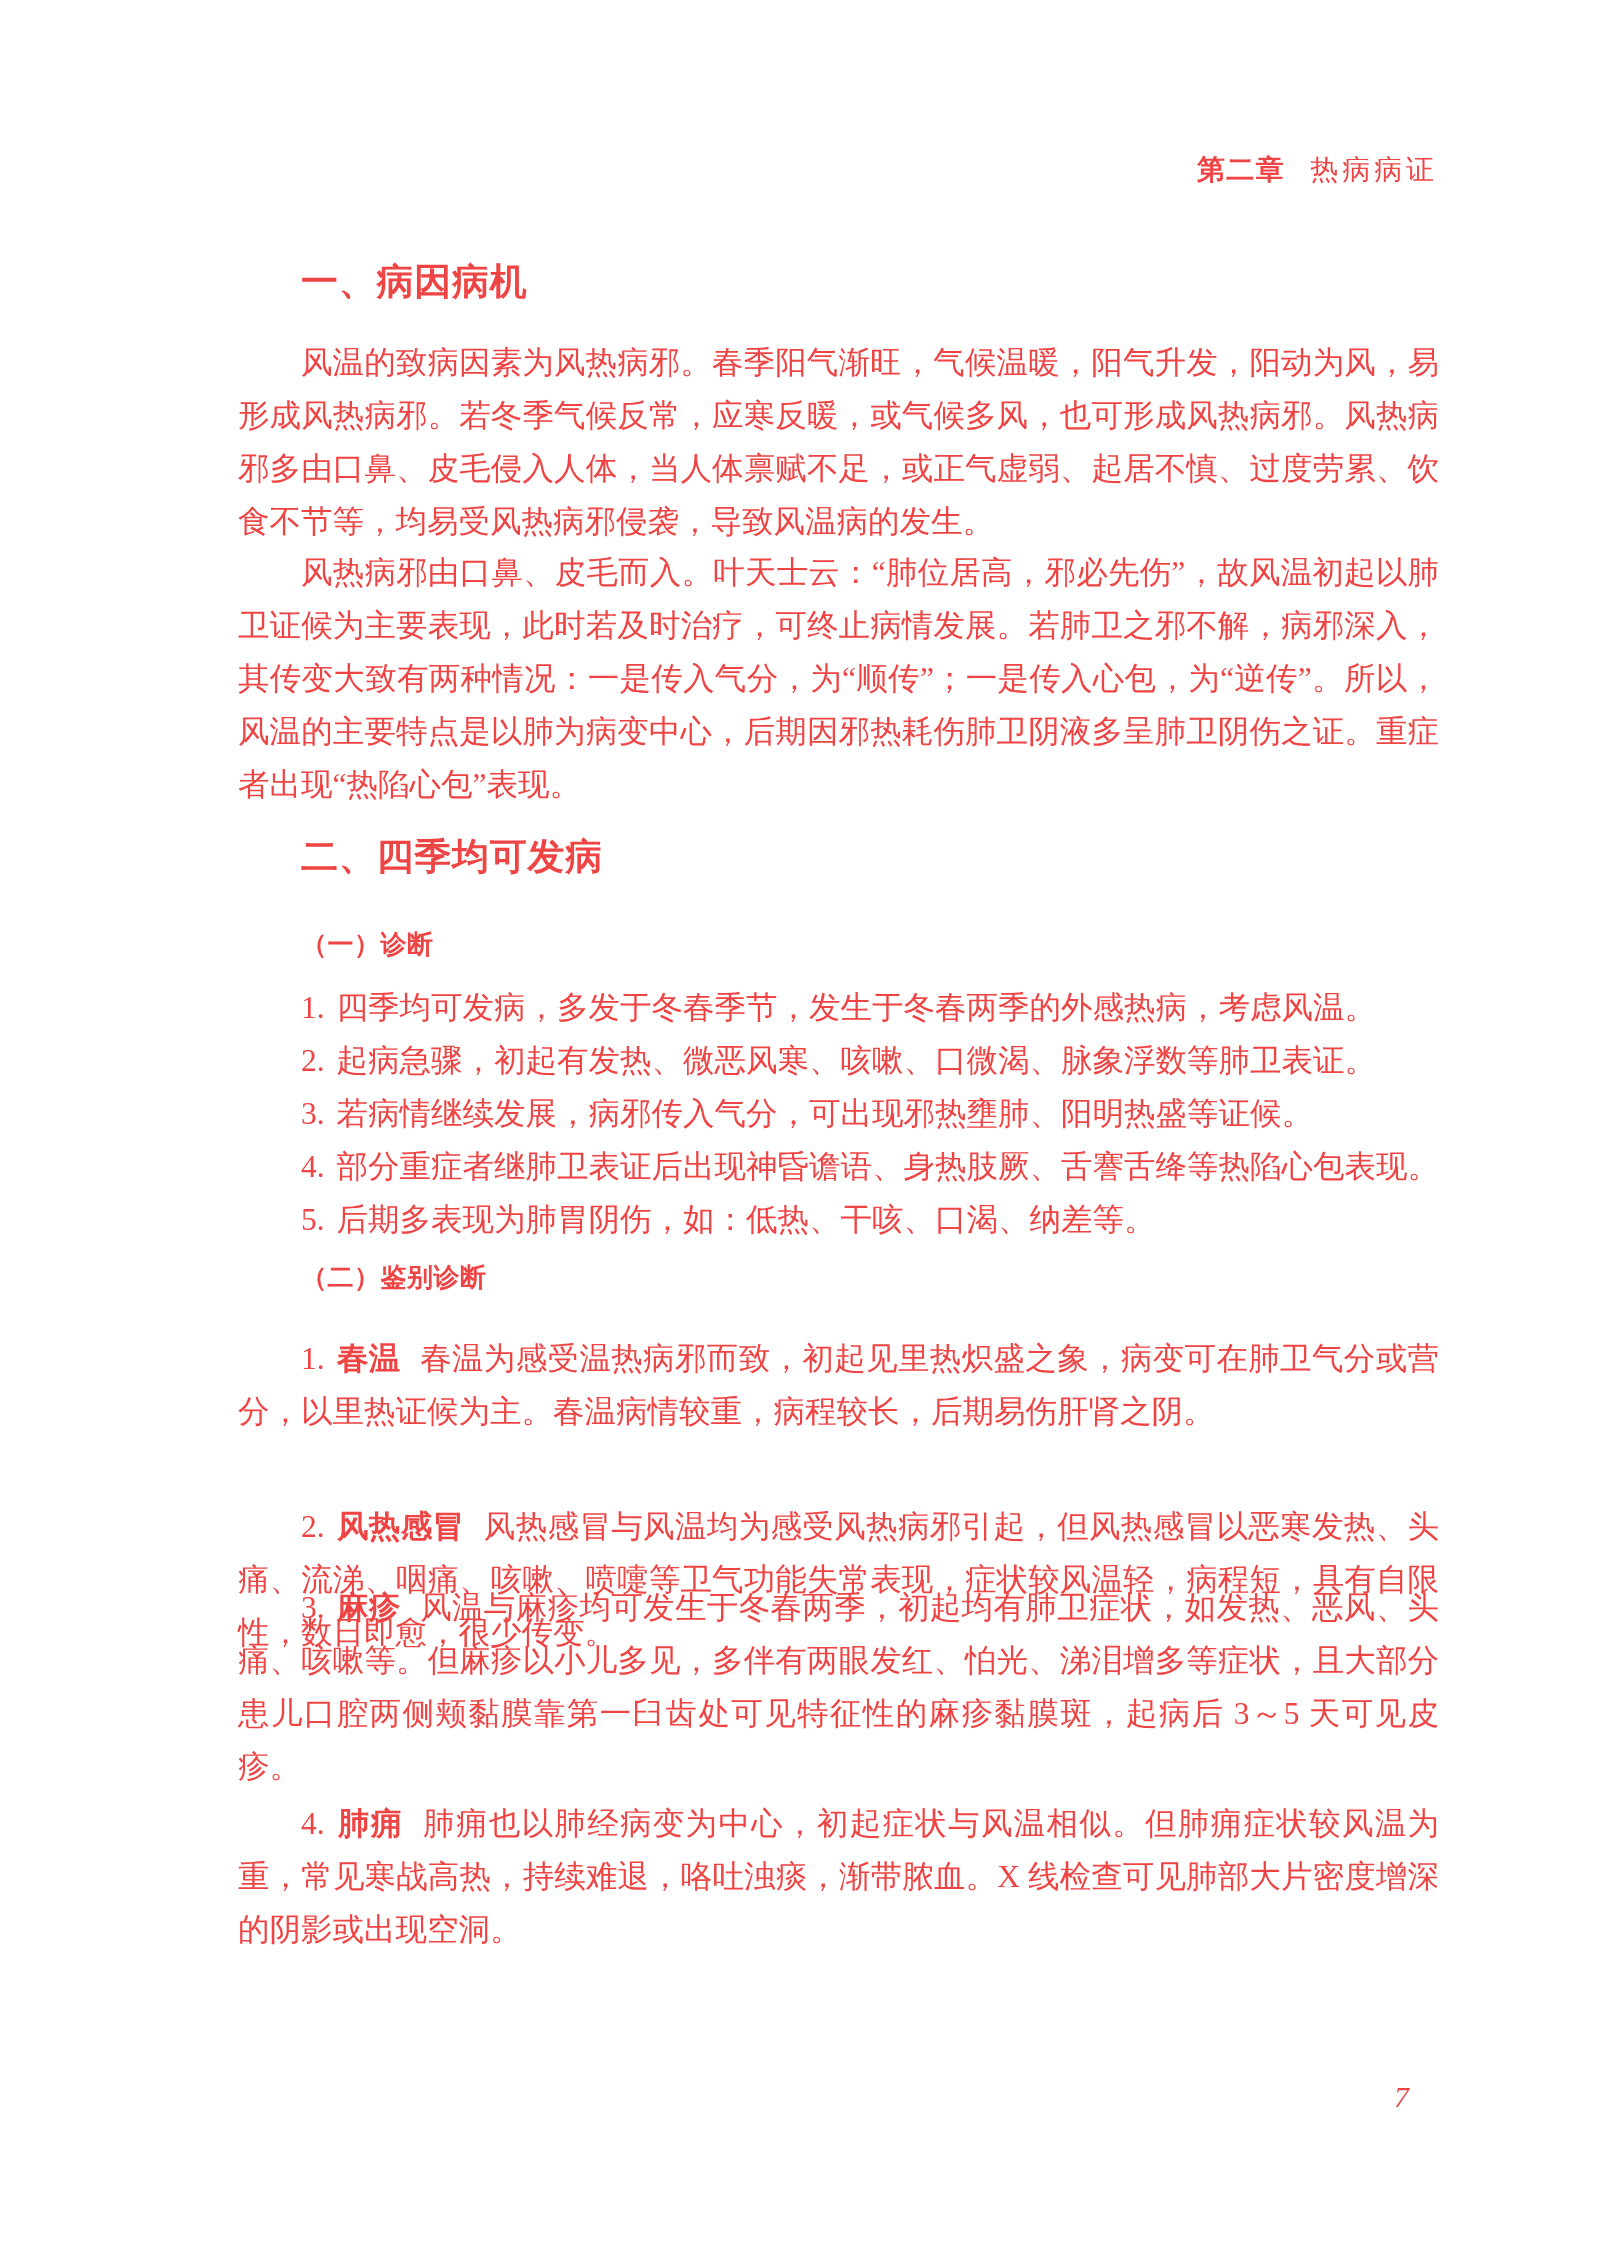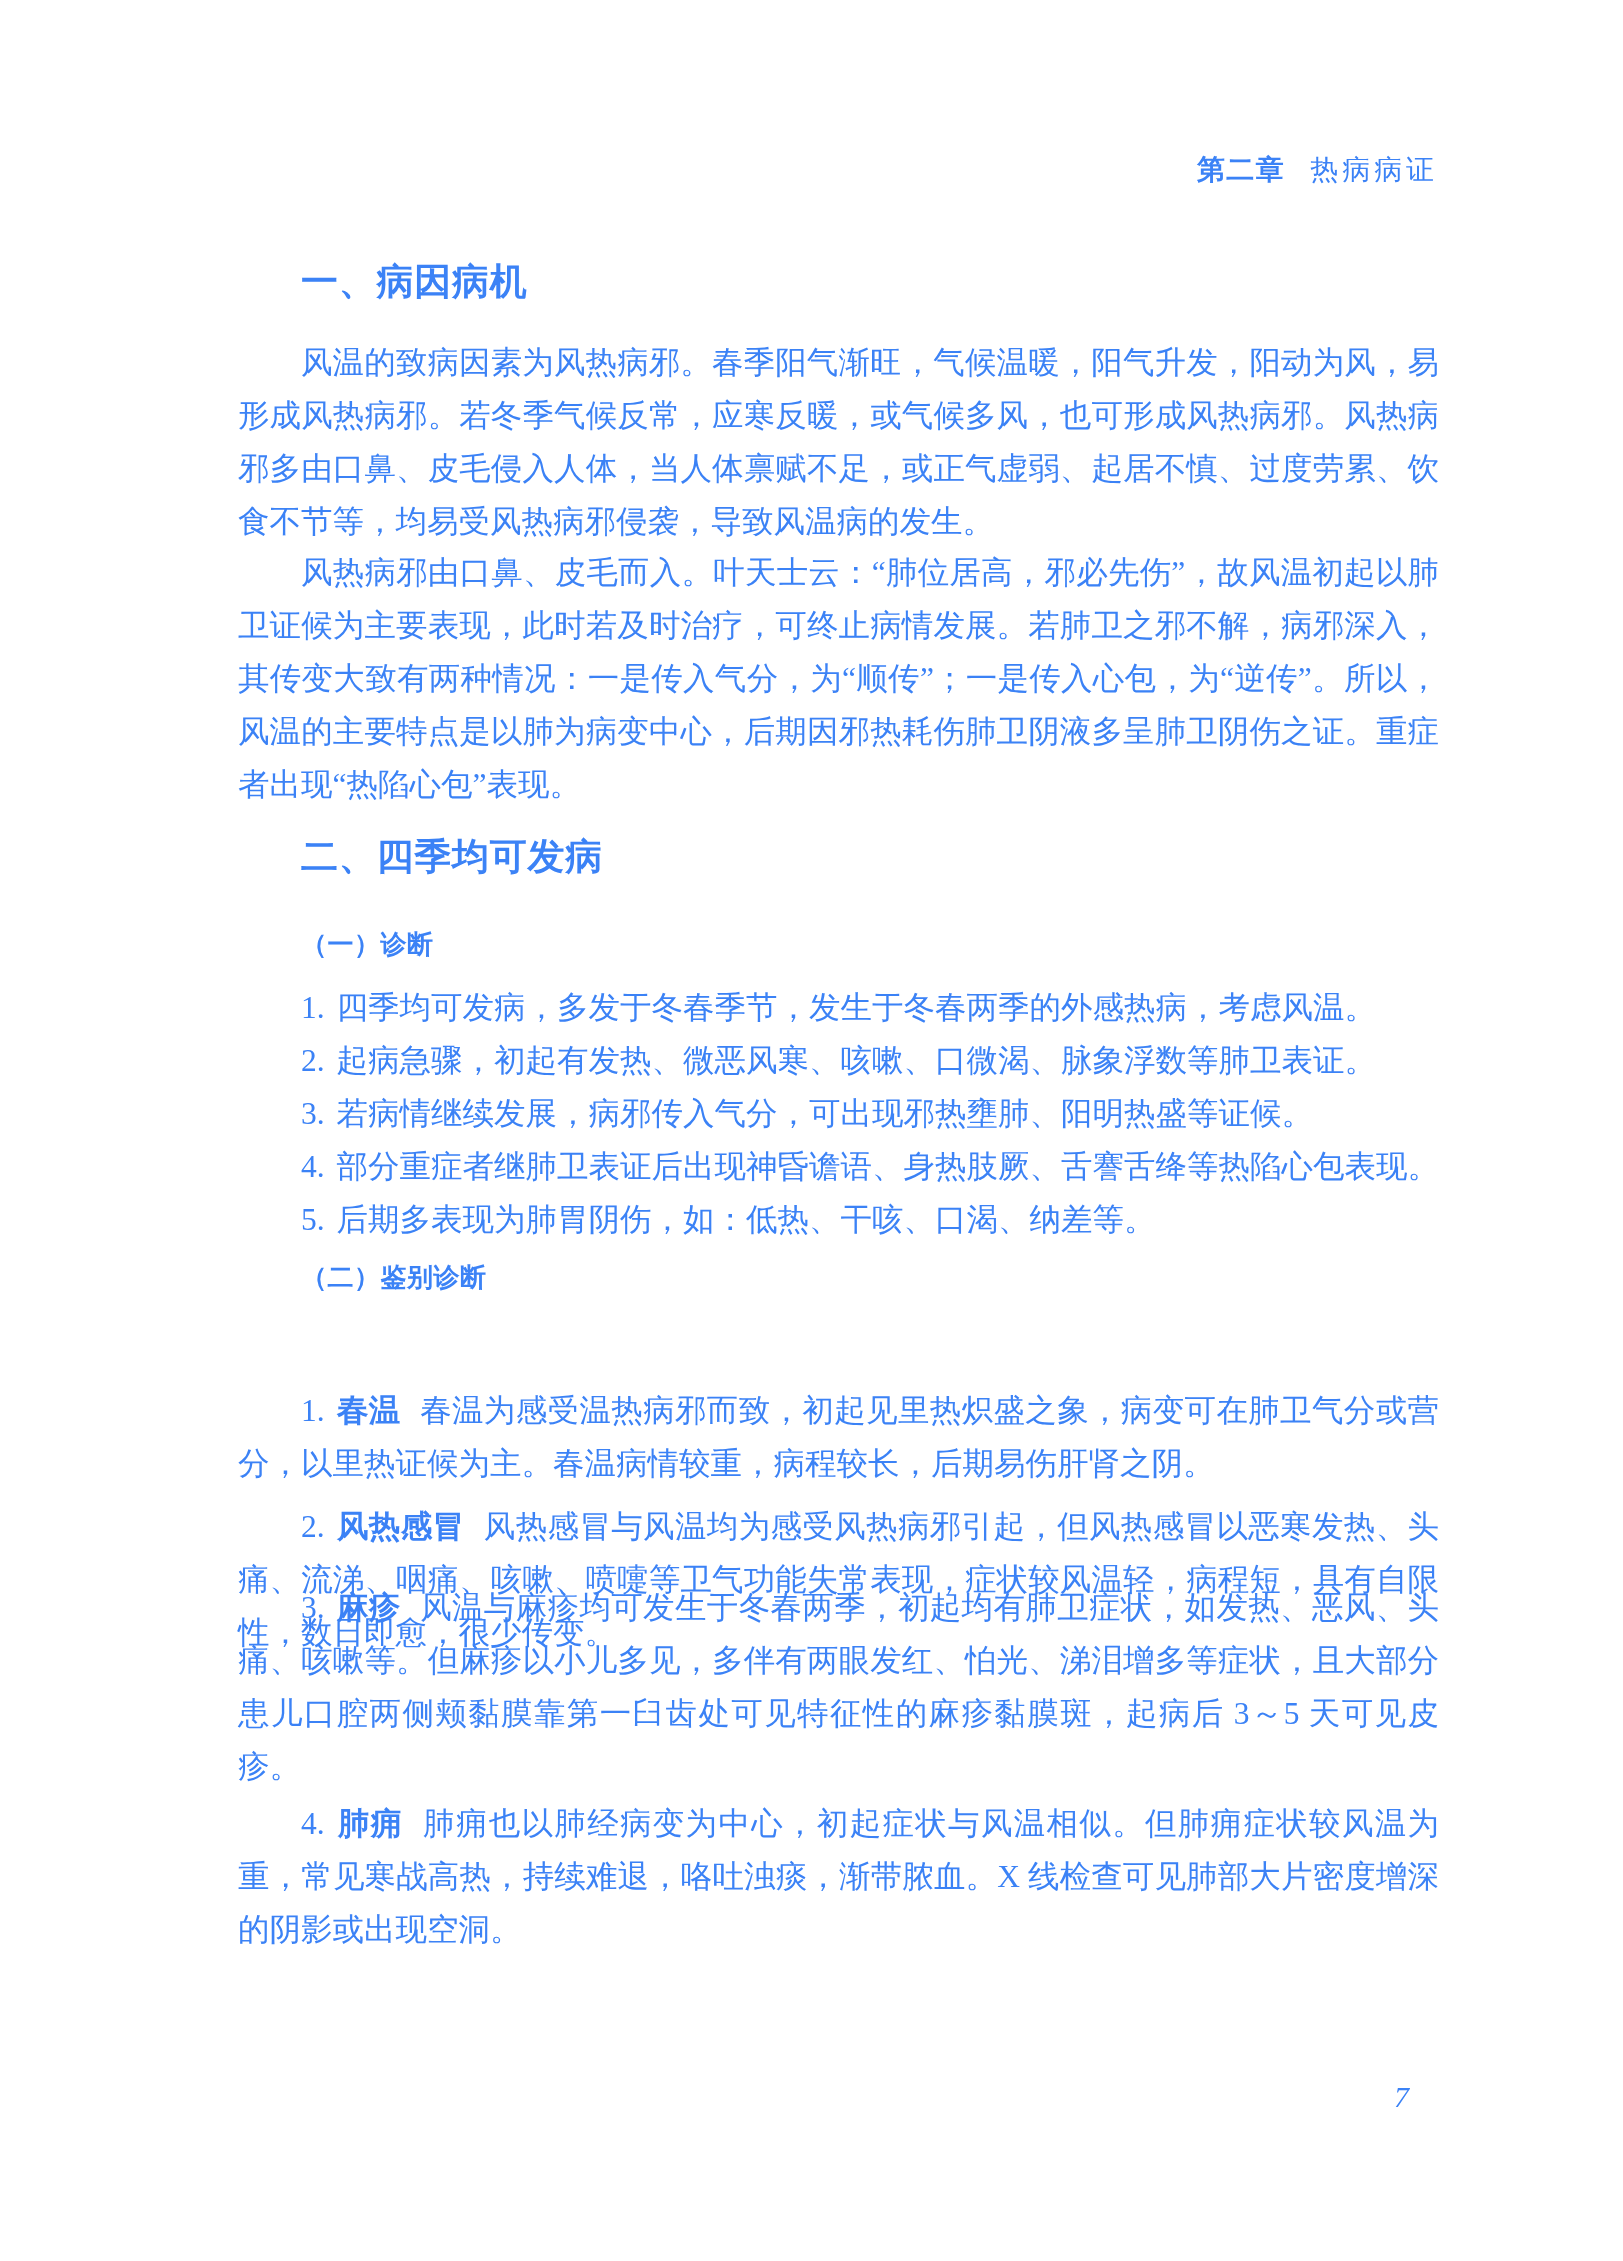--- a/index.html
+++ b/index.html
@@ -1,21 +1,21 @@
 <!DOCTYPE html>
 <html style="font-size:9px"><head>
 <meta charset="utf-8">
 <style>
   html, body { margin: 0; padding: 0; background: #e8e8e8; }
   .page {
     position: relative;
     width: 1624px;
     height: 2261px;
     background: #ffffff;
-    color: #3b82f6;
+    color: #ef4444;
     font-family: "Liberation Serif", "DejaVu Serif", serif;
     font-size: 31.5px;
     overflow: hidden;
   }
   .running-header {
     position: absolute;
     top: 153px;
     right: 186px;
     font-size: 28px;
     line-height: 1.2;
@@ -118,21 +118,21 @@
     <div class="diag-item">
       <span class="item-num">4.</span><span>部分重症者继肺卫表证后出现神昏谵语、身热肢厥、舌謇舌绛等热陷心包表现。</span>
     </div>
     <div class="diag-item">
       <span class="item-num">5.</span><span>后期多表现为肺胃阴伤，如：低热、干咳、口渴、纳差等。</span>
     </div>
   </div>
 
   <h2 class="h-level2" style="top:1264px;">（二）鉴别诊断</h2>
 
-  <p class="body-block" style="top:1384px;">
+  <p class="body-block" style="top:1332px;">
     <span class="item-num">1.</span><span class="term">春温</span><span>春温为感受温热病邪而致，初起见里热炽盛之象，病变可在肺卫气分或营分，以里热证候为主。春温病情较重，病程较长，后期易伤肝肾之阴。</span>
   </p>
 
   <p class="body-block" style="top:1500px;">
     <span class="item-num">2.</span><span class="term">风热感冒</span><span>风热感冒与风温均为感受风热病邪引起，但风热感冒以恶寒发热、头痛、流涕、咽痛、咳嗽、喷嚏等卫气功能失常表现，症状较风温轻，病程短，具有自限性，数日即愈，很少传变。</span>
   </p>
 
   <p class="body-block" style="top:1581px;">
     <span class="item-num">3.</span><span class="term">麻疹</span><span>风温与麻疹均可发生于冬春两季，初起均有肺卫症状，如发热、恶风、头痛、咳嗽等。但麻疹以小儿多见，多伴有两眼发红、怕光、涕泪增多等症状，且大部分患儿口腔两侧颊黏膜靠第一臼齿处可见特征性的麻疹黏膜斑，起病后 3～5 天可见皮疹。</span>
   </p>

